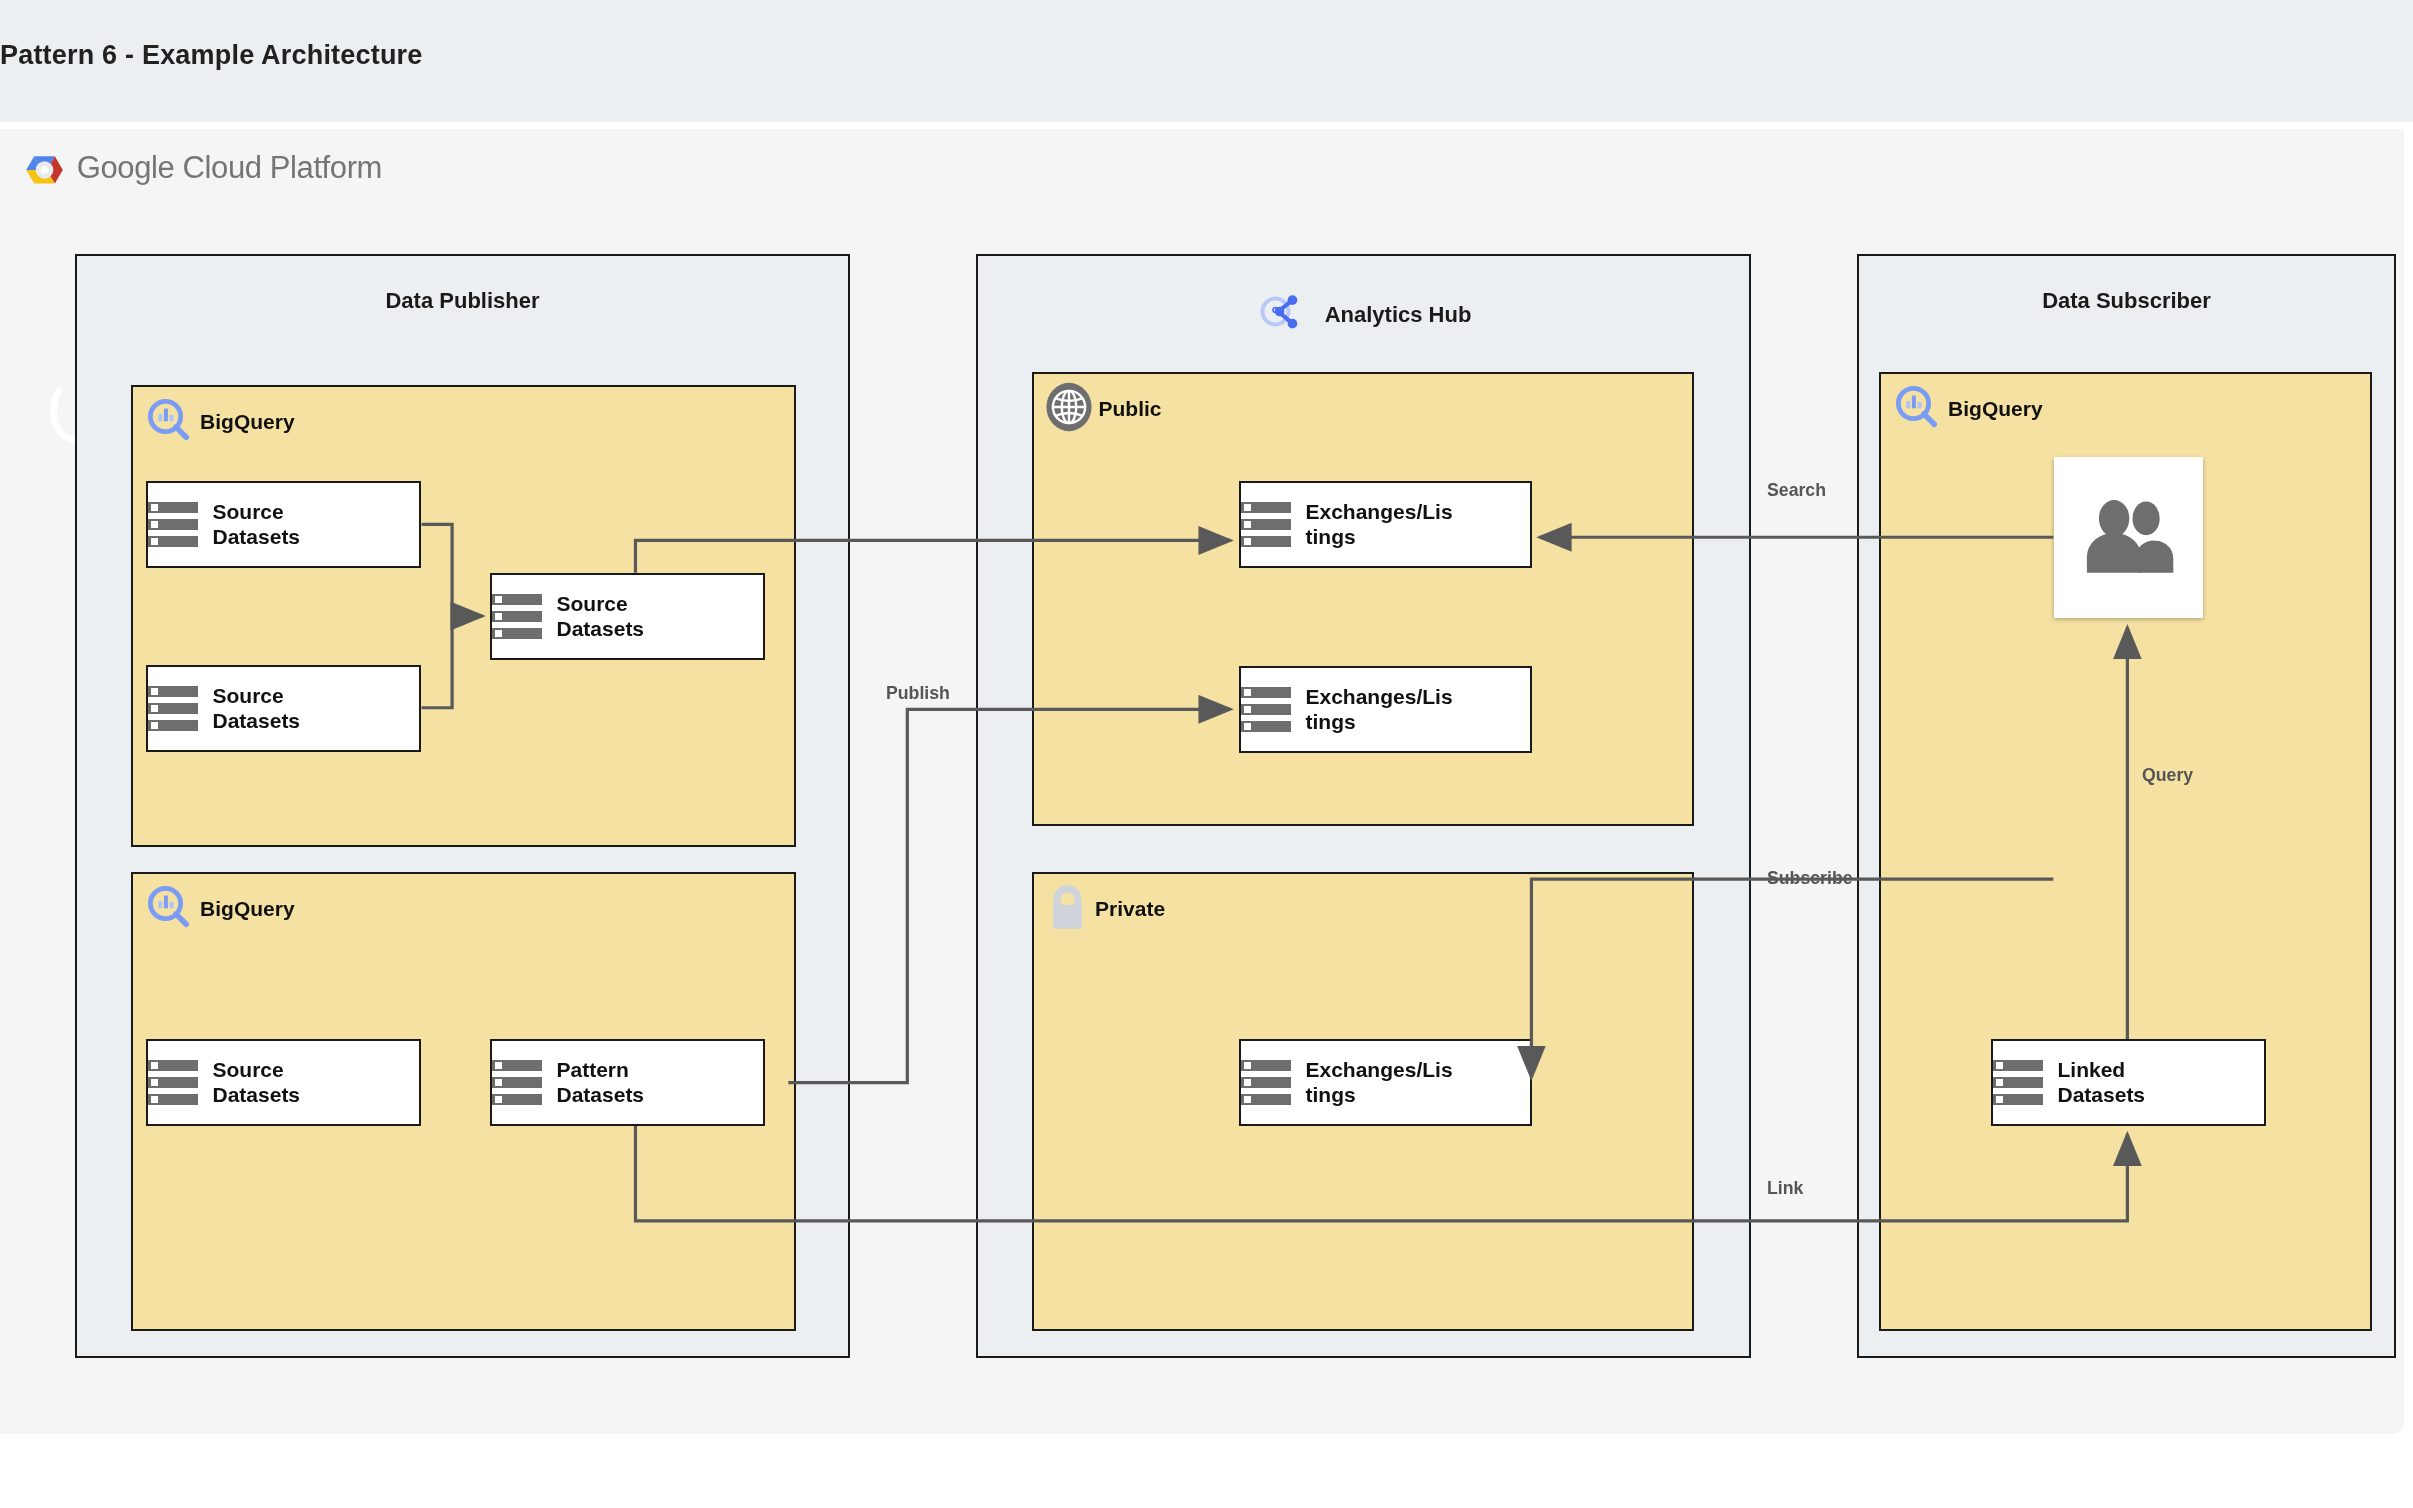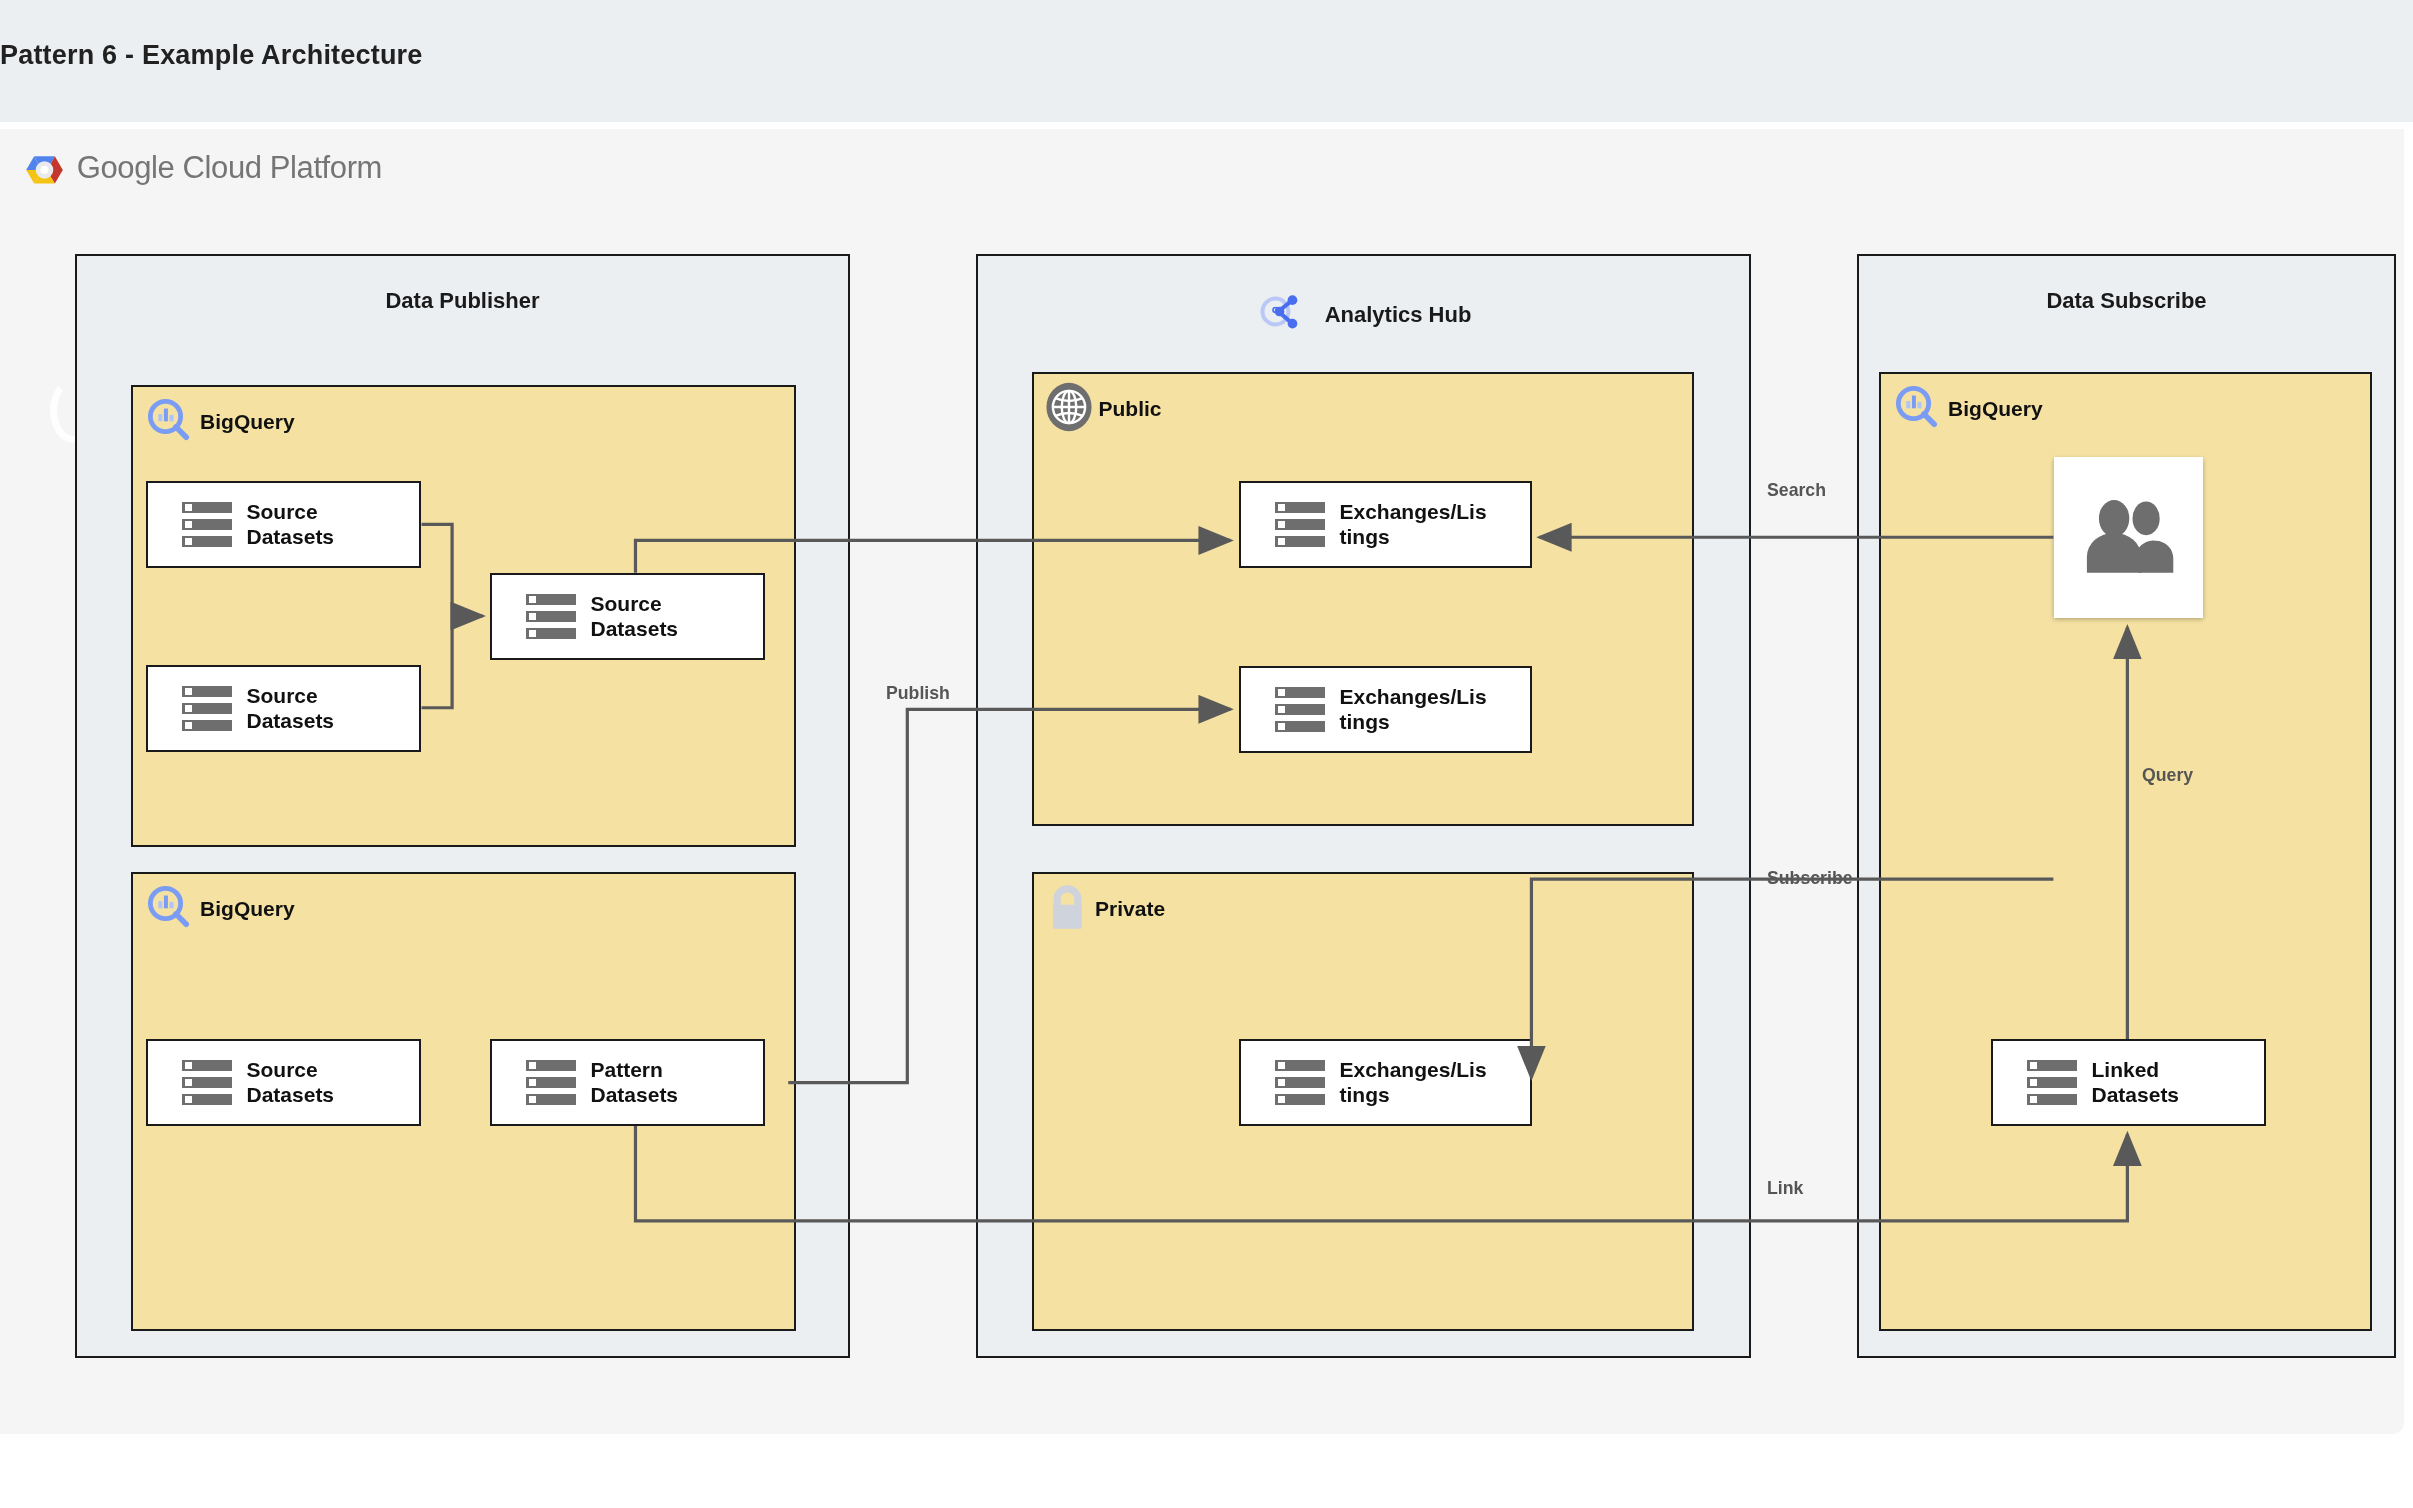--- a/index.html
+++ b/index.html
@@ -26,21 +26,21 @@
     font-size:22px;font-weight:bold;color:#1a1a1a;}
   .zone-title-with-icon{display:flex;align-items:center;justify-content:center;gap:22px;}
 
   
   .panel{position:absolute;background:#f5e2a2;border:2.4px solid #1a1a1a;box-sizing:border-box;}
   .panel-head{position:absolute;left:11.3px;top:8px;display:flex;align-items:center;gap:4.8px;}
   .panel-head .label{font-size:21px;font-weight:bold;color:#111;white-space:nowrap;}
 
   
   .node{position:absolute;background:#ffffff;border:2.4px solid #1a1a1a;box-sizing:border-box;
-    display:flex;align-items:center;gap:14.5px;padding-left:34px;}
+    display:flex;align-items:center;gap:14.5px;padding-left:0;}
   .node .node-label{font-size:21px;font-weight:bold;color:#111;line-height:1.16;max-width:169px;}
 
   
   .ds-icon{width:50px;height:50px;flex:0 0 50px;display:flex;flex-direction:column;
     justify-content:center;gap:5.6px;}
   .ds-icon i{display:block;height:11.3px;width:50px;background:#6e6e6e;position:relative;}
   .ds-icon i:before{content:"";position:absolute;left:3.2px;top:2.4px;width:6.4px;height:6.4px;background:#fff;}
 
   
   #users-card{position:absolute;background:#ffffff;box-shadow:0 1.6px 4.8px rgba(0,0,0,.30);
@@ -245,21 +245,21 @@
         <i></i>
         <i></i>
         <i></i>
       </span>
     <span class="node-label">
       <span>Exchanges/Lis</span><br><span>tings</span>
     </span>
   </div>
 
   <div class="zone" style="left:1857px;top:254px;width:539px;height:1104px;">
-    <div class="zone-title">Data Subscribe</div>
+    <div class="zone-title">Data Subscriber</div>
   </div>
 
   <div class="panel" style="left:1879px;top:372px;width:493px;height:959px;">
     <div class="panel-head">
       <span>
         <svg width="51" height="51" viewBox="0 0 64 64">
           <circle cx="27" cy="27" r="19" fill="none" stroke="#7b9cf5" stroke-width="6"></circle>
           <rect x="18" y="24" width="5" height="9" fill="#aec4fa"></rect>
           <rect x="25" y="17" width="5" height="16" fill="#7b9cf5"></rect>
           <rect x="32" y="25" width="5" height="8" fill="#aec4fa"></rect>

